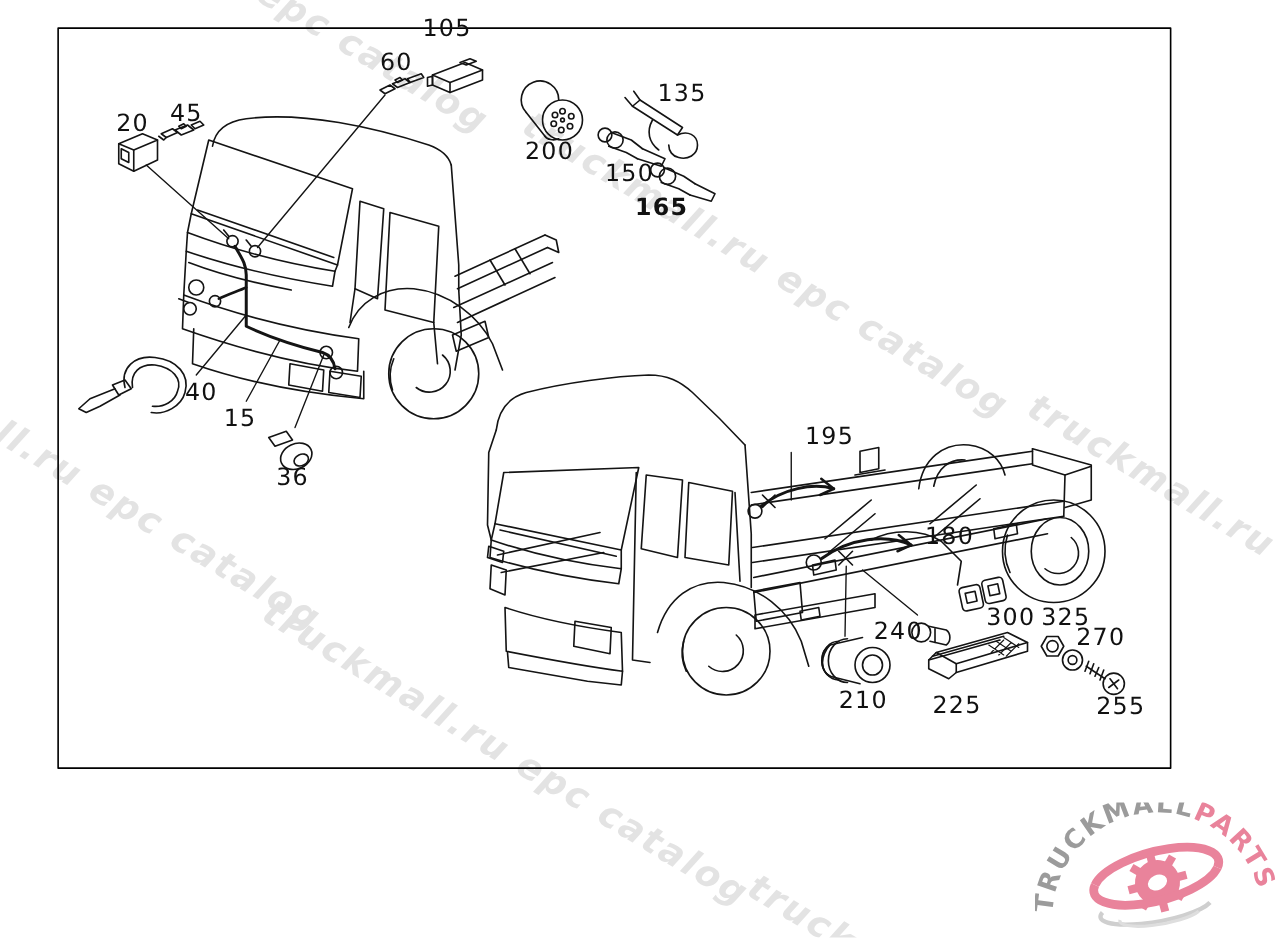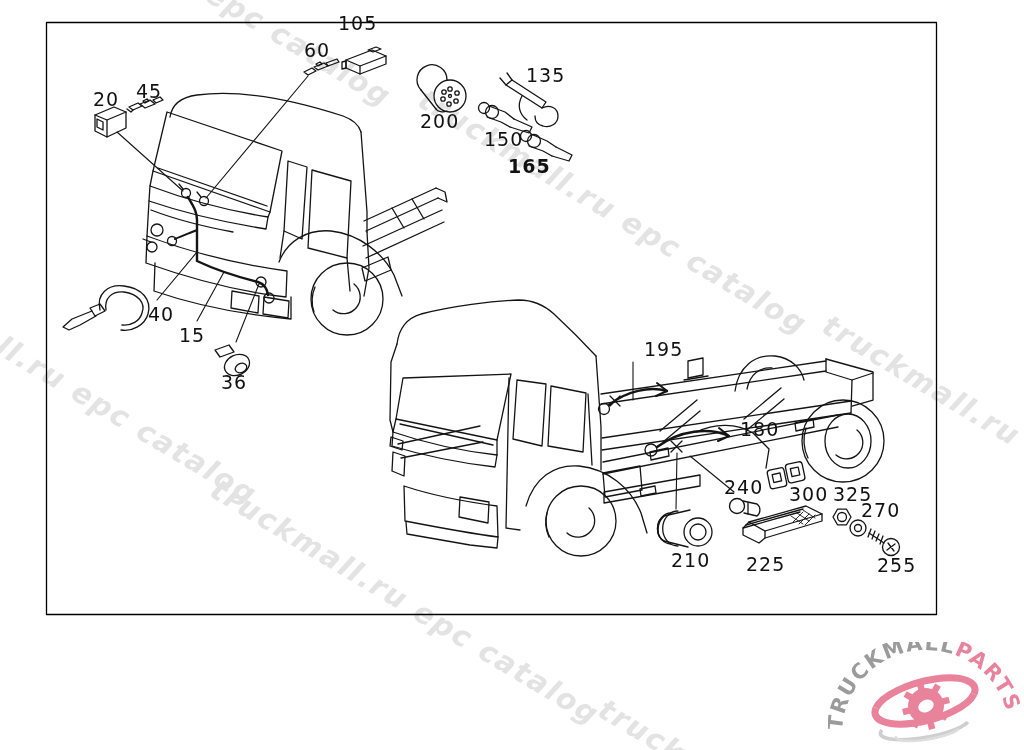--- a/index.html
+++ b/index.html
@@ -270,21 +270,21 @@
 <span class="part-label" style="left:338px;top:12px;">105</span>
 <span class="part-label" style="left:420px;top:110px;">200</span>
 <span class="part-label" style="left:526px;top:64px;">135</span>
 <span class="part-label" style="left:484px;top:128px;">150</span>
 <span class="part-label" style="left:508px;top:155px;font-weight:bold;">165</span>
 <span class="part-label" style="left:148px;top:303px;">40</span>
 <span class="part-label" style="left:179px;top:324px;">15</span>
 <span class="part-label" style="left:221px;top:371px;">36</span>
 <span class="part-label" style="left:618px;top:338px;margin-left:26px;">195</span>
 <span class="part-label" style="left:740px;top:418px;text-align:center;">180</span>
-<span class="part-label" style="left:699px;top:476px;margin-left:25px;">240</span>
+<span class="part-label" style="left:699px;top:494px;">240</span>
 <span class="part-label" style="left:789px;top:483px;">300</span>
 <span class="part-label" style="left:833px;top:483px;">325</span>
 <span class="part-label" style="left:861px;top:499px;">270</span>
 <span class="part-label" style="left:671px;top:549px;">210</span>
 <span class="part-label" style="left:746px;top:553px;">225</span>
 <span class="part-label" style="left:877px;top:554px;">255</span>
 
 <svg id="logo" viewBox="0 0 200 108">
   <defs>
     <path id="logoArc" d="M 14,94 A 84,84 0 0 1 182,90"></path>

